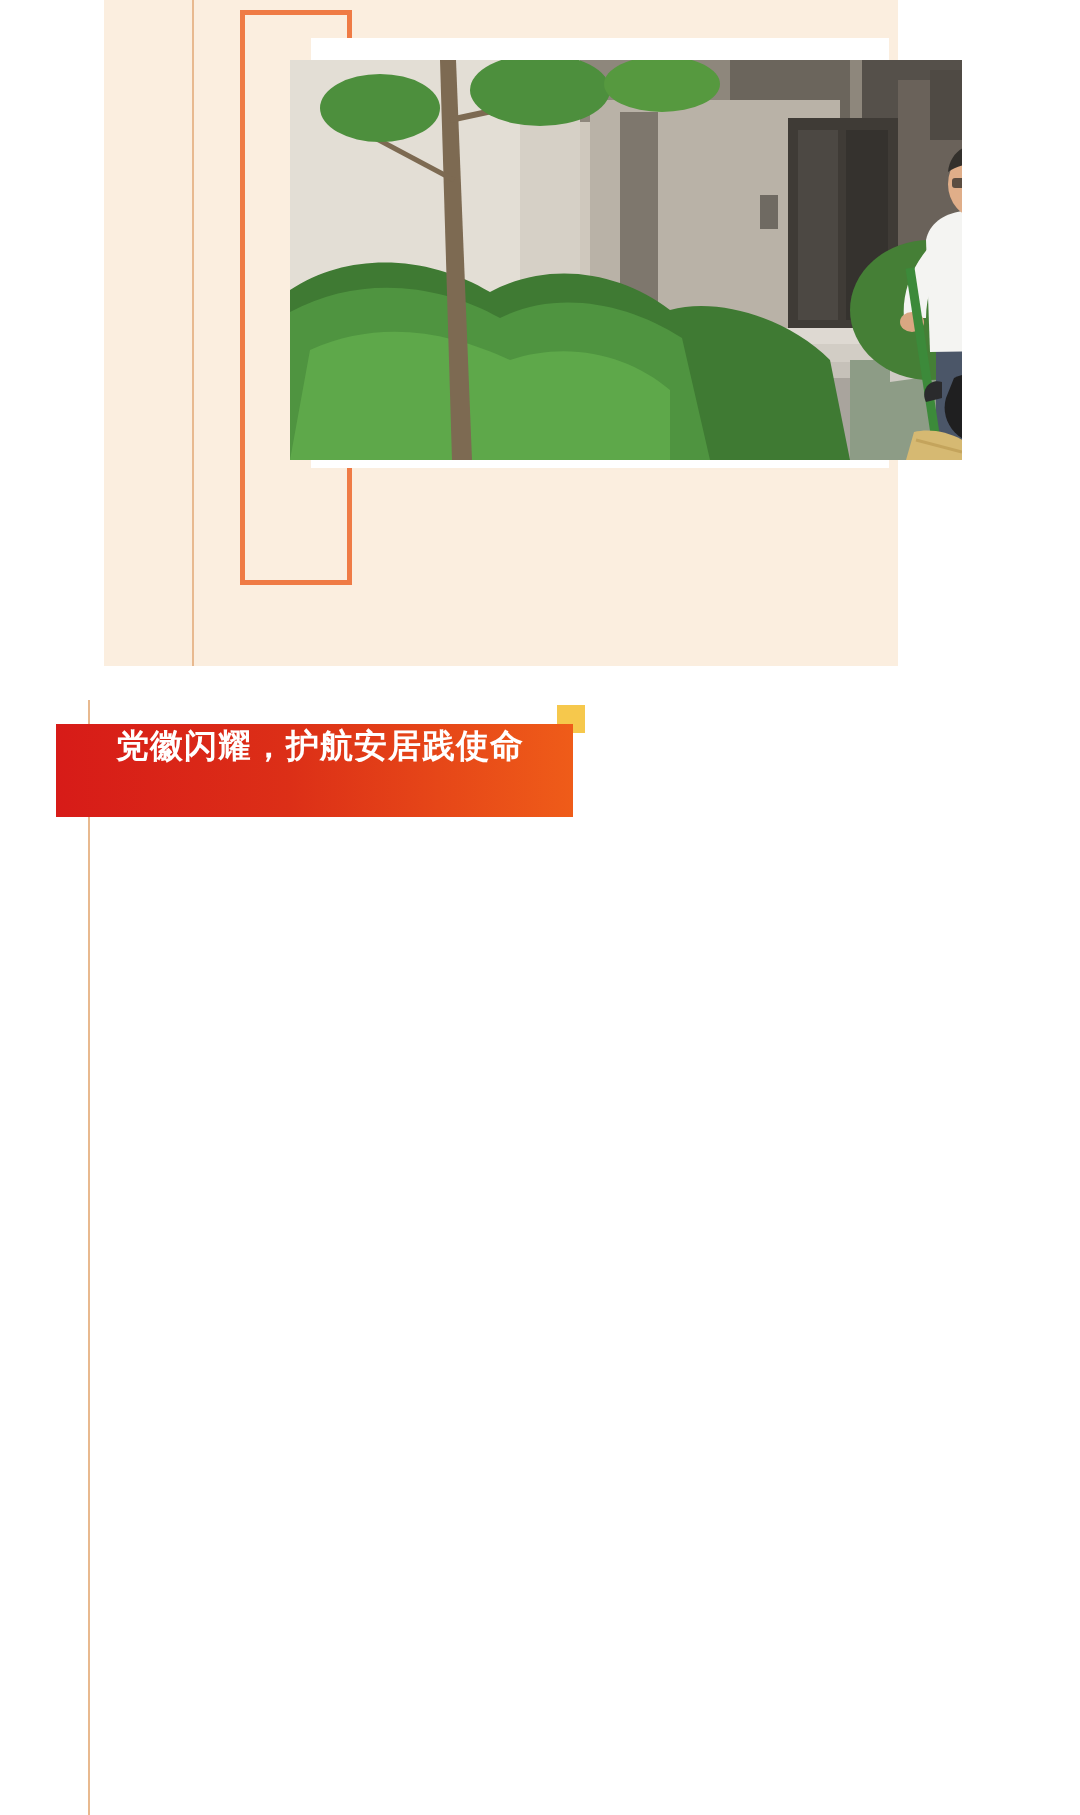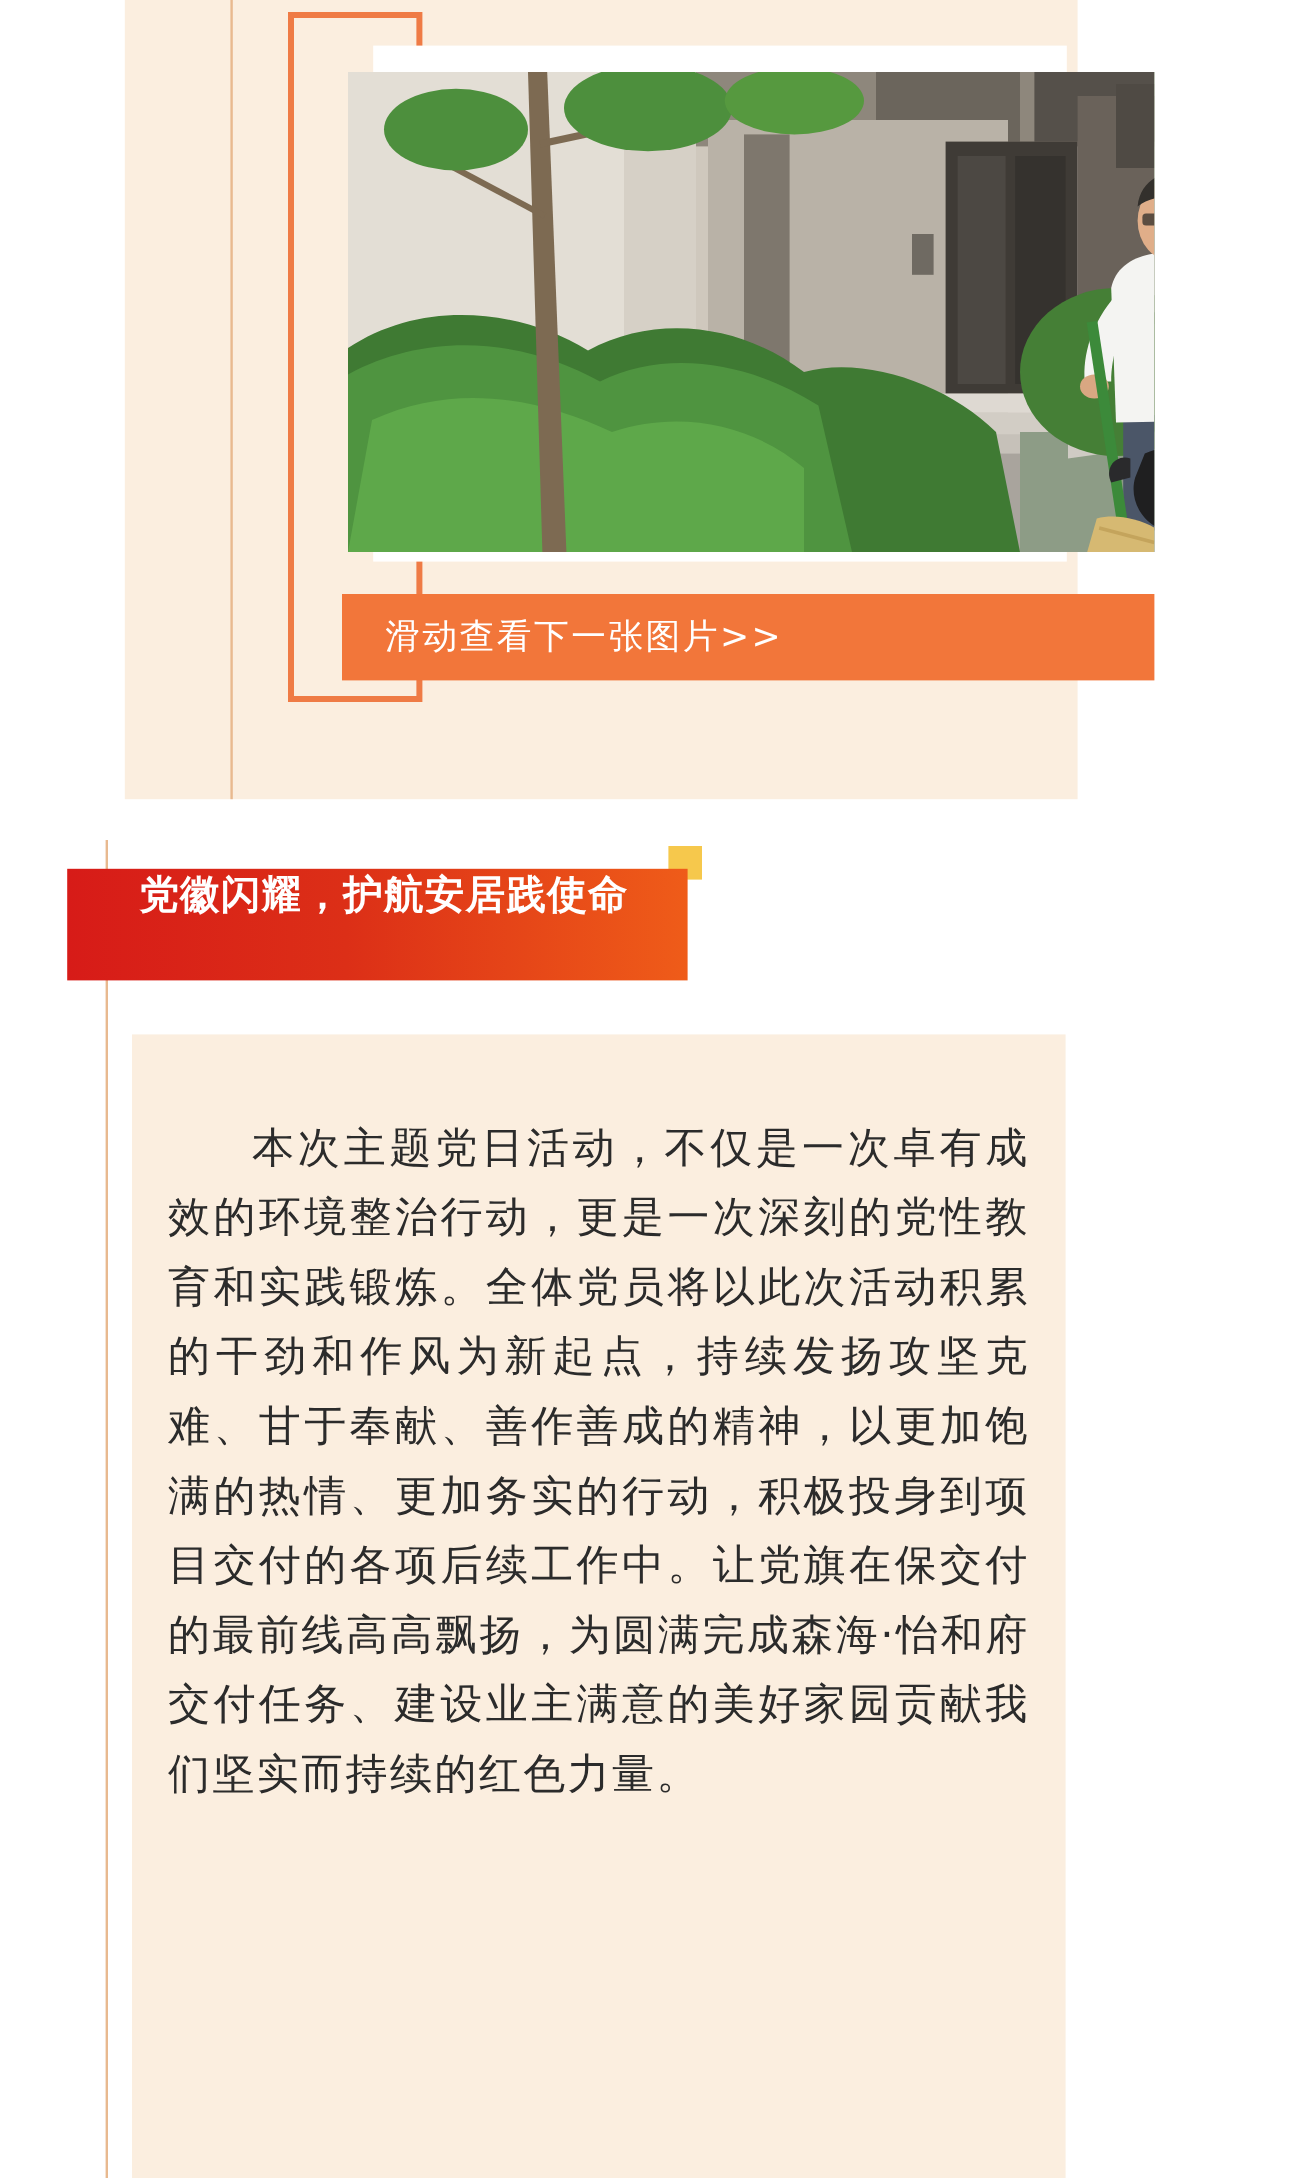--- a/index.html
+++ b/index.html
@@ -231,31 +231,25 @@
       <path d="M620 208 L652 420" stroke="#3c8a3a" stroke-width="9" fill="none"></path>
 
       <path d="M624 372 C640 368 660 372 676 382 L672 400 L616 400 Z" fill="#d6b972"></path>
       <path d="M626 380 L672 392" stroke="#c4a45c" stroke-width="3"></path>
 
       <path d="M664 318 C690 306 722 314 730 340 C736 366 716 386 690 384 C664 382 650 358 656 338 Z" fill="#1f1f20"></path>
       <path d="M652 322 C640 318 630 330 636 342 L652 338 Z" fill="#2a2a2c"></path>
     </svg>
   </div>
 
-  <div class="swipe-bar">
-    <span>滑动查看下一张图片&gt;&gt;</span>
-  </div>
 </div>
 
 <div class="headline-wrap">
   <div class="headline-vrule"></div>
   <div class="yellow-square"></div>
   <div class="headline-band">
     <h2>党徽闪耀，护航安居践使命</h2>
   </div>
 </div>
 
 <div class="body-section">
   <div class="body-vrule"></div>
-  <div class="body-card">
-    <p>本次主题党日活动，不仅是一次卓有成效的环境整治行动，更是一次深刻的党性教育和实践锻炼。全体党员将以此次活动积累的干劲和作风为新起点，持续发扬攻坚克难、甘于奉献、善作善成的精神，以更加饱满的热情、更加务实的行动，积极投身到项目交付的各项后续工作中。让党旗在保交付的最前线高高飘扬，为圆满完成森海·怡和府交付任务、建设业主满意的美好家园贡献我们坚实而持续的红色力量。</p>
-  </div>
 </div>
 
 </body></html>

